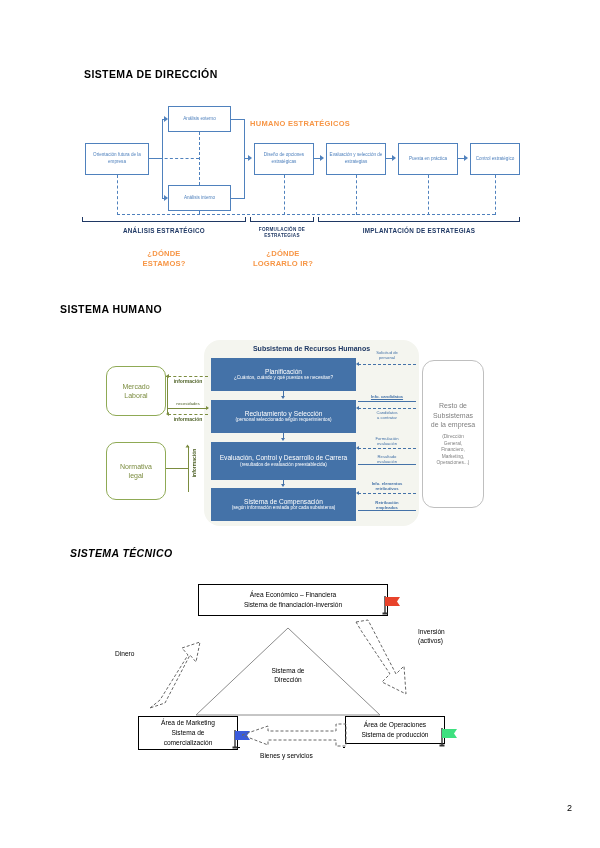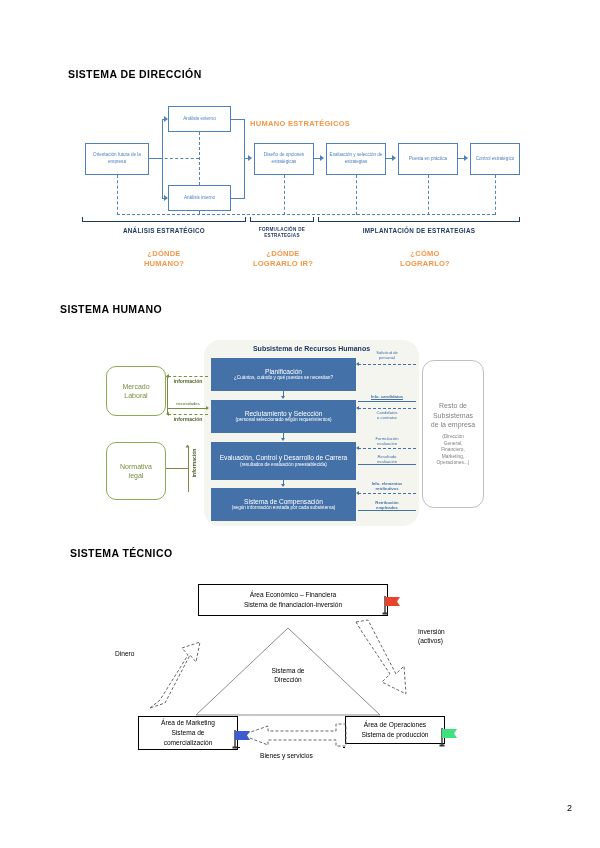--- a/index.html
+++ b/index.html
@@ -157,21 +157,21 @@
     position:absolute;
     right:28px; bottom:35px;
     font-size:9px; color:#000;
   }
 </style>
 </head>
 <body>
 
 <div class="page">
 
-  <div class="section-title" style="left:68px; top:68px;">SISTEMA DE DIRECCIÓN</div>
+  <div class="section-title" style="left:84px; top:68px;">SISTEMA DE DIRECCIÓN</div>
 
   <div id="d1">
 
     <div class="niveles" style="left:170px; top:16px;">HUMANO ESTRATÉGICOS</div>
 
     <div class="b1" style="left:5px; top:40px; width:64px; height:32px;">
       <span>Orientación futura de la empresa</span>
     </div>
 
     <div class="b1" style="left:88px; top:3px; width:63px; height:26px;">
@@ -236,29 +236,25 @@
 
     <div class="phase-label" style="left:2px; top:124px; width:164px;">ANÁLISIS ESTRATÉGICO</div>
     <div class="phase-label small" style="left:170px; top:124px; width:64px;">
       <span>FORMULACIÓN DE</span><br>
       <span>ESTRATEGIAS</span>
     </div>
     <div class="phase-label" style="left:238px; top:124px; width:202px;">IMPLANTACIÓN DE ESTRATEGIAS</div>
 
     <div class="quest" style="left:2px; top:146px; width:164px;">
       <span>¿DÓNDE</span><br>
-      <span>HUMANO?</span>
+      <span>ESTAMOS?</span>
     </div>
     <div class="quest" style="left:160px; top:146px; width:86px;">
       <span>¿DÓNDE</span><br>
       <span>LOGRARLO IR?</span>
-    </div>
-    <div class="quest" style="left:250px; top:146px; width:190px;">
-      <span>¿CÓMO</span><br>
-      <span>LOGRARLO?</span>
     </div>
   </div>
 
   <div class="section-title" style="left:60px; top:303px;">SISTEMA HUMANO</div>
 
   <div id="d2">
 
     <div class="rh-panel" style="left:104px; top:2px; width:215px; height:186px;"></div>
 
     <div class="rh-title" style="left:104px; top:7px; width:215px;">Subsistema de Recursos Humanos</div>
@@ -369,21 +365,21 @@
       <span>Info. elementos</span><br>
       <span>retributivos</span>
     </div>
     <div class="bline" style="left:258px; top:172px; width:58px; height:1px;"></div>
     <div class="lblb b" style="left:256px; top:162px; width:62px;">
       <span>Retribución</span><br>
       <span>empleados</span>
     </div>
   </div>
 
-  <div class="section-title" style="left:70px; top:547px;">SISTEMA TÉCNICO</div>
+  <div class="section-title" style="left:70px; top:547px;font-style:italic;">SISTEMA TÉCNICO</div>
 
   <div id="d3">
 
     <div class="kbox" style="left:98px; top:4px; width:190px; height:32px;">
       <div>Área Económico – Financiera</div>
       <div>Sistema de financiación-inversión</div>
     </div>
 
     <svg class="flag" style="left:280px; top:14px;" width="22" height="22" viewBox="0 0 22 22">
       <path d="M5 2 L5 20" stroke="#333" stroke-width="1.4" fill="none"></path>

